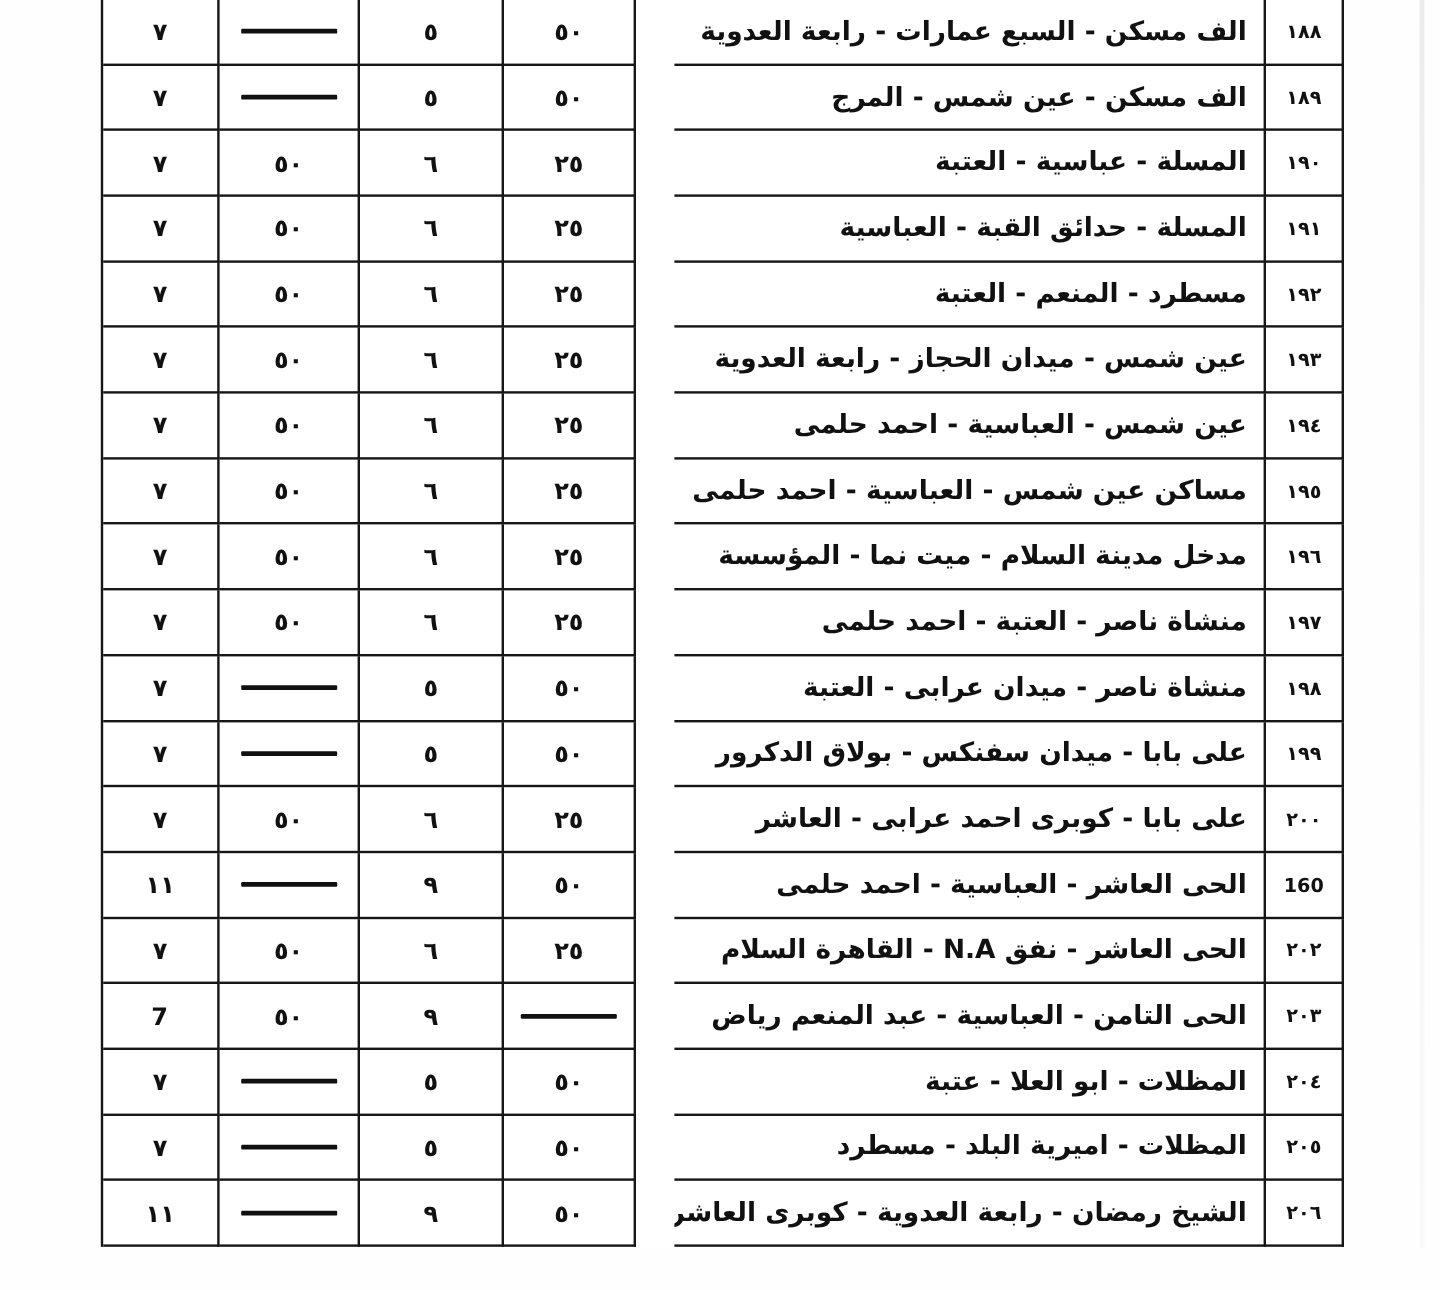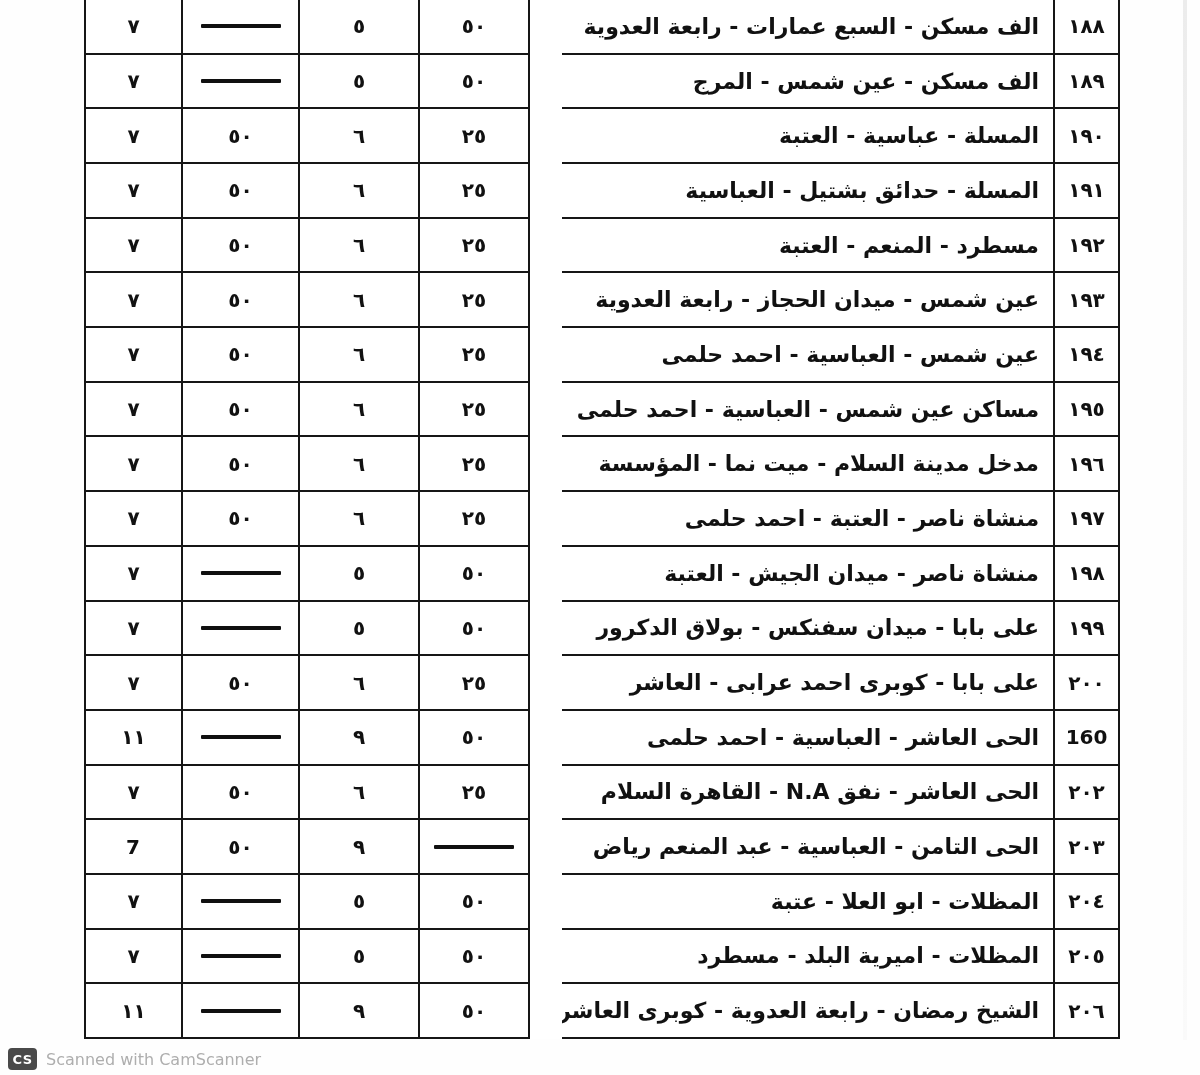--- a/index.html
+++ b/index.html
@@ -30,21 +30,21 @@
   .row{display:contents;}
   .cell{
     border-right:2px solid #161616;
     border-bottom:2px solid #161616;
     display:flex;align-items:center;justify-content:center;
     color:#111;
     font-weight:bold;
     overflow:hidden;
   }
   .cell.num{font-size:20px;letter-spacing:1px;}
-  .cell.rownum{font-size:20px;}
+  .cell.rownum{font-size:16px;}
   .cell.route{
     direction:rtl;
     justify-content:flex-start;
     text-align:right;
     padding:0 14px;
     font-size:22px;
     white-space:nowrap;
     margin-left:32px;
   }
   .dash{width:80px;height:4px;background:#101010;border-radius:1px;}
@@ -75,30 +75,30 @@
   <div class="scan-streak"></div>
 
   <div class="route-table" id="route-table">
       <div class="row"><div class="cell num">٧</div><div class="cell num">
           <div class="dash"></div>
         </div><div class="cell num">٥</div><div class="cell num">٥٠</div><div class="cell route">الف مسكن - السبع عمارات - رابعة العدوية</div><div class="cell rownum">١٨٨</div></div>
       <div class="row"><div class="cell num">٧</div><div class="cell num">
           <div class="dash"></div>
         </div><div class="cell num">٥</div><div class="cell num">٥٠</div><div class="cell route">الف مسكن - عين شمس - المرج</div><div class="cell rownum">١٨٩</div></div>
       <div class="row"><div class="cell num">٧</div><div class="cell num">٥٠</div><div class="cell num">٦</div><div class="cell num">٢٥</div><div class="cell route">المسلة - عباسية - العتبة</div><div class="cell rownum">١٩٠</div></div>
-      <div class="row"><div class="cell num">٧</div><div class="cell num">٥٠</div><div class="cell num">٦</div><div class="cell num">٢٥</div><div class="cell route">المسلة - حدائق بشتيل - العباسية</div><div class="cell rownum">١٩١</div></div>
+      <div class="row"><div class="cell num">٧</div><div class="cell num">٥٠</div><div class="cell num">٦</div><div class="cell num">٢٥</div><div class="cell route">المسلة - حدائق القبة - العباسية</div><div class="cell rownum">١٩١</div></div>
       <div class="row"><div class="cell num">٧</div><div class="cell num">٥٠</div><div class="cell num">٦</div><div class="cell num">٢٥</div><div class="cell route">مسطرد - المنعم - العتبة</div><div class="cell rownum">١٩٢</div></div>
       <div class="row"><div class="cell num">٧</div><div class="cell num">٥٠</div><div class="cell num">٦</div><div class="cell num">٢٥</div><div class="cell route">عين شمس - ميدان الحجاز - رابعة العدوية</div><div class="cell rownum">١٩٣</div></div>
       <div class="row"><div class="cell num">٧</div><div class="cell num">٥٠</div><div class="cell num">٦</div><div class="cell num">٢٥</div><div class="cell route">عين شمس - العباسية - احمد حلمى</div><div class="cell rownum">١٩٤</div></div>
       <div class="row"><div class="cell num">٧</div><div class="cell num">٥٠</div><div class="cell num">٦</div><div class="cell num">٢٥</div><div class="cell route">مساكن عين شمس - العباسية - احمد حلمى</div><div class="cell rownum">١٩٥</div></div>
       <div class="row"><div class="cell num">٧</div><div class="cell num">٥٠</div><div class="cell num">٦</div><div class="cell num">٢٥</div><div class="cell route">مدخل مدينة السلام - ميت نما - المؤسسة</div><div class="cell rownum">١٩٦</div></div>
       <div class="row"><div class="cell num">٧</div><div class="cell num">٥٠</div><div class="cell num">٦</div><div class="cell num">٢٥</div><div class="cell route">منشاة ناصر - العتبة - احمد حلمى</div><div class="cell rownum">١٩٧</div></div>
       <div class="row"><div class="cell num">٧</div><div class="cell num">
           <div class="dash"></div>
-        </div><div class="cell num">٥</div><div class="cell num">٥٠</div><div class="cell route">منشاة ناصر - ميدان الجيش - العتبة</div><div class="cell rownum">١٩٨</div></div>
+        </div><div class="cell num">٥</div><div class="cell num">٥٠</div><div class="cell route">منشاة ناصر - ميدان عرابى - العتبة</div><div class="cell rownum">١٩٨</div></div>
       <div class="row"><div class="cell num">٧</div><div class="cell num">
           <div class="dash"></div>
         </div><div class="cell num">٥</div><div class="cell num">٥٠</div><div class="cell route">على بابا - ميدان سفنكس - بولاق الدكرور</div><div class="cell rownum">١٩٩</div></div>
       <div class="row"><div class="cell num">٧</div><div class="cell num">٥٠</div><div class="cell num">٦</div><div class="cell num">٢٥</div><div class="cell route">على بابا - كوبرى احمد عرابى - العاشر</div><div class="cell rownum">٢٠٠</div></div>
       <div class="row"><div class="cell num">١١</div><div class="cell num">
           <div class="dash"></div>
         </div><div class="cell num">٩</div><div class="cell num">٥٠</div><div class="cell route">الحى العاشر - العباسية - احمد حلمى</div><div class="cell rownum">160</div></div>
       <div class="row"><div class="cell num">٧</div><div class="cell num">٥٠</div><div class="cell num">٦</div><div class="cell num">٢٥</div><div class="cell route">الحى العاشر - نفق N.A - القاهرة السلام</div><div class="cell rownum">٢٠٢</div></div>
       <div class="row"><div class="cell num">7</div><div class="cell num">٥٠</div><div class="cell num">٩</div><div class="cell num">
           <div class="dash"></div>
@@ -107,18 +107,14 @@
           <div class="dash"></div>
         </div><div class="cell num">٥</div><div class="cell num">٥٠</div><div class="cell route">المظلات - ابو العلا - عتبة</div><div class="cell rownum">٢٠٤</div></div>
       <div class="row"><div class="cell num">٧</div><div class="cell num">
           <div class="dash"></div>
         </div><div class="cell num">٥</div><div class="cell num">٥٠</div><div class="cell route">المظلات - اميرية البلد - مسطرد</div><div class="cell rownum">٢٠٥</div></div>
       <div class="row"><div class="cell num">١١</div><div class="cell num">
           <div class="dash"></div>
         </div><div class="cell num">٩</div><div class="cell num">٥٠</div><div class="cell route">الشيخ رمضان - رابعة العدوية - كوبرى العاشر</div><div class="cell rownum">٢٠٦</div></div>
     </div>
 
-  <div class="watermark">
-    <div class="cs-badge">CS</div>
-    <div class="wm-text">Scanned with CamScanner</div>
-  </div>
 
 </div>
 
 </body></html>

